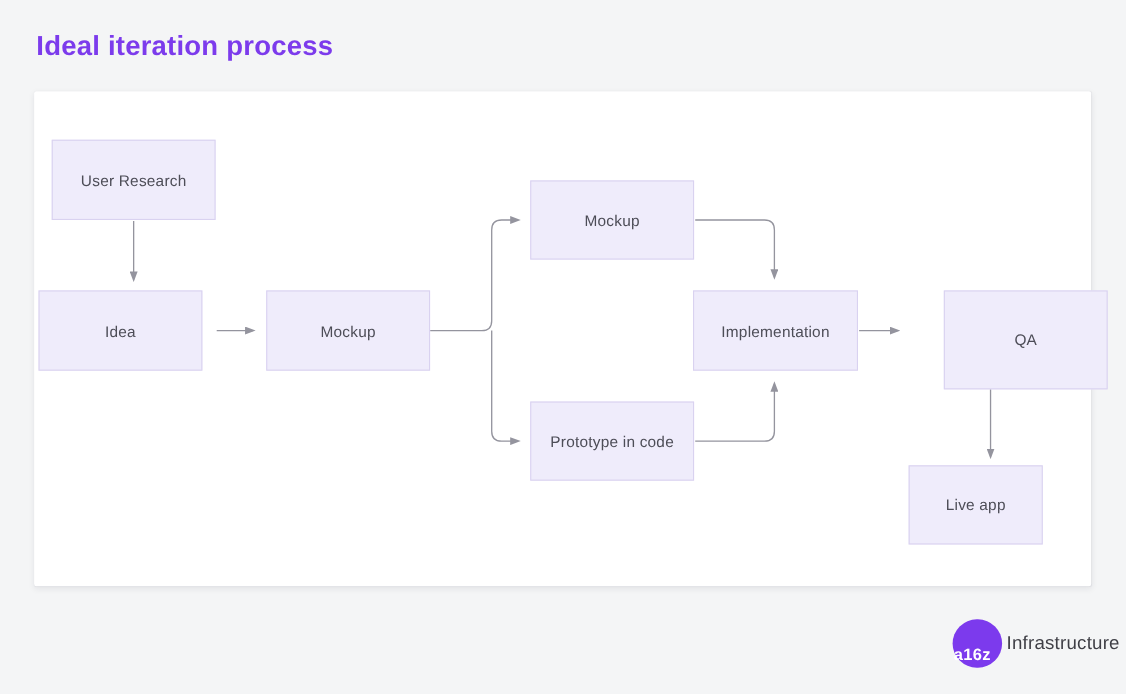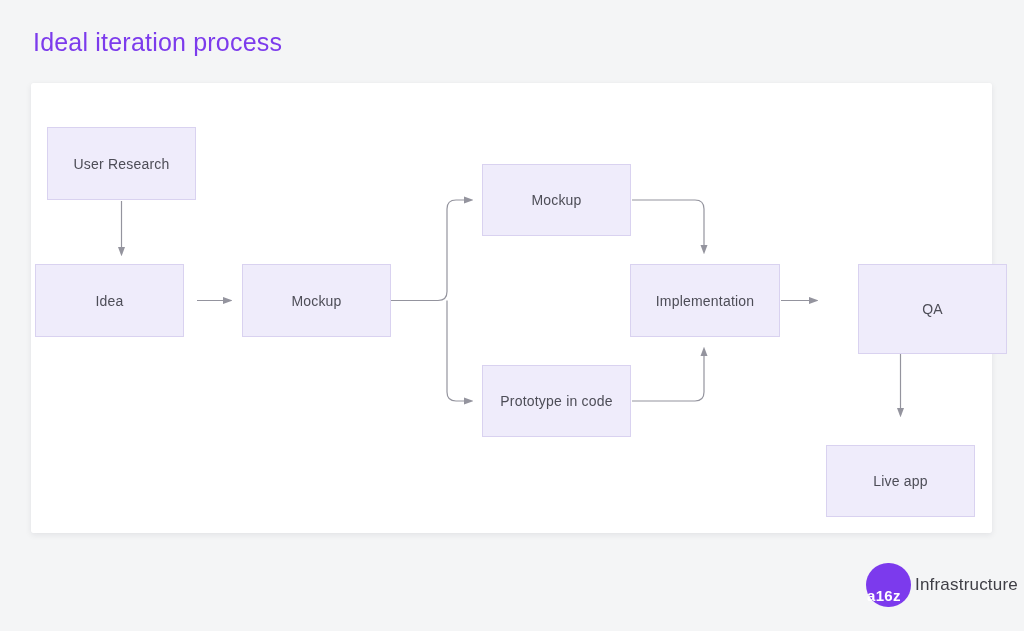--- a/index.html
+++ b/index.html
@@ -19,21 +19,21 @@
     overflow: hidden;
     background: var(--page-bg);
     font-family: "Liberation Sans", sans-serif;
   }
   .page { position: relative; width: 1024px; height: 631px; }
 
   .page-title {
     position: absolute;
     left: 33px; top: 28px;
     font-size: 25px;
-    font-weight: normal;
+    font-weight: bold;
     letter-spacing: 0.2px;
     color: var(--title-color);
   }
 
   .canvas {
     position: absolute;
     left: 31px; top: 83px;
     width: 961px; height: 450px;
     background: var(--canvas-bg);
     border-radius: 2px;
@@ -126,21 +126,21 @@
       </div>
       <div class="flow-node" style="left: 451px; top: 282px; width: 149px; height: 72px;">
         <span>Prototype in code</span>
       </div>
       <div class="flow-node" style="left: 599px; top: 181px; width: 150px; height: 73px;">
         <span>Implementation</span>
       </div>
       <div class="flow-node" style="left: 795px; top: 181px; width: 149px; height: 90px; margin-left: 32px;">
         <span>QA</span>
       </div>
-      <div class="flow-node" style="left: 795px; top: 362px; width: 149px; height: 72px;">
+      <div class="flow-node" style="left: 795px; top: 340px; width: 122px; height: 72px;">
         <span>Live app</span>
       </div>
     </div>
 
   <div class="footer-brand">
     <div class="brand-mark">
       <span class="brand-mark-text">a16z</span>
     </div>
     <span class="brand-name">Infrastructure</span>
   </div>

